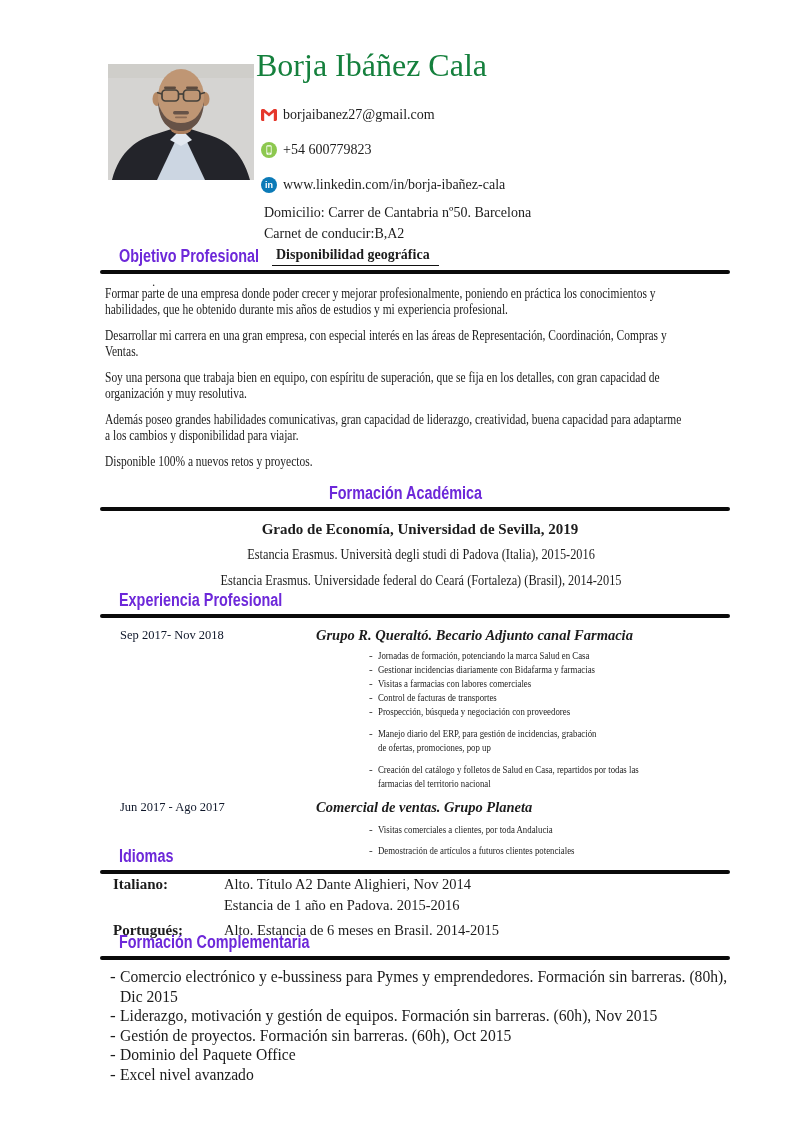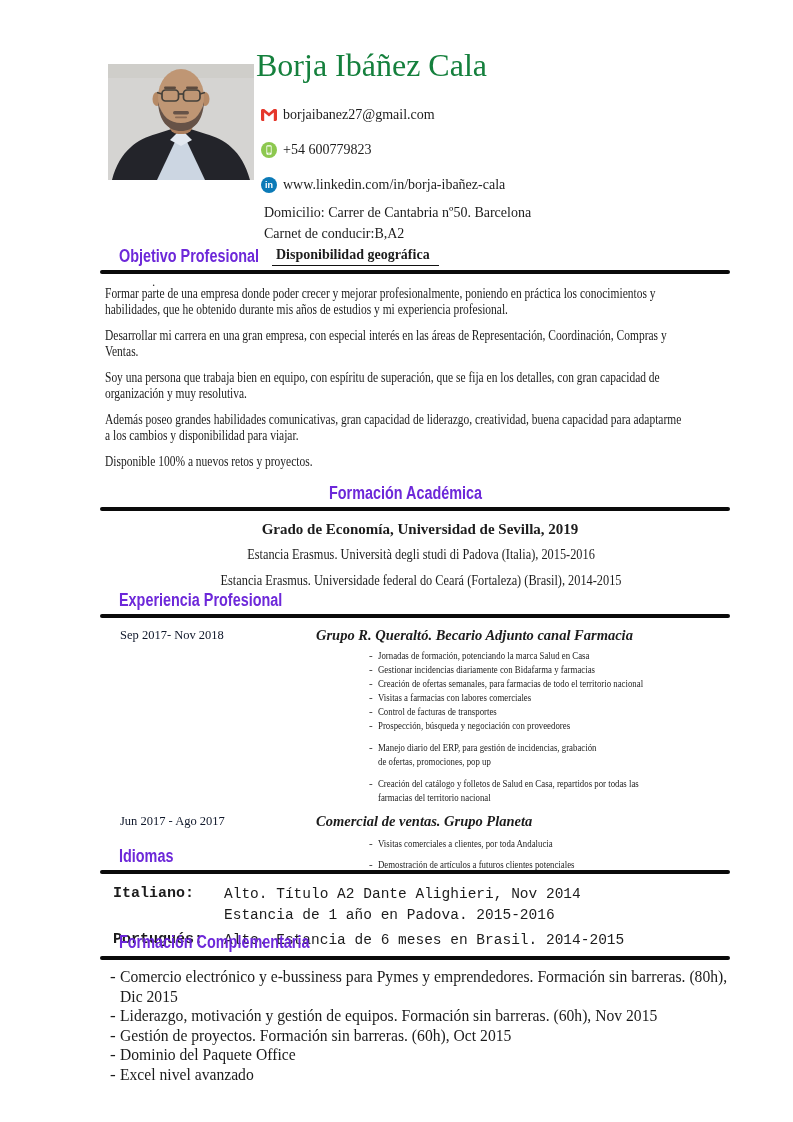--- a/index.html
+++ b/index.html
@@ -48,21 +48,21 @@
   .jtitle{font-weight:bold;font-style:italic;font-size:14.5px;white-space:nowrap;}
   .bullets{margin:3px 0 0 269px;width:361px;}
   .bullet{position:relative;padding-left:9px;font-size:11px;line-height:14px;}
   .bullet::before{content:"-";position:absolute;left:0;top:0;}
   .bullet.gap{margin-top:8px;}
   .job2 .bullets .bullet{margin-bottom:7px;}
   .job2 .bullets{margin-top:5px;}
 
   
   #idiomas{top:846px;}
-  .lang-rows{margin-top:10px;font-family:Liberation Mono, monospace;}
+  .lang-rows{}
   .lang-row{display:flex;margin-bottom:5px;}
   .lang-label{flex:0 0 111px;margin-left:13px;font-weight:bold;font-size:15px;line-height:20px;}
   .lang-detail{font-size:14.5px;line-height:20.5px;white-space:pre-line;}
 
   
   #complementaria{top:932px;}
   .fc-items{margin-top:7px;}
   .fc{position:relative;margin:0 0 0 10px;padding-left:10px;font-size:17px;line-height:19.5px;}
   .fc::before{content:"-";position:absolute;left:0;top:0;}
 </style>
@@ -188,23 +188,20 @@
         <span class="jtitle">Grupo R. Queraltó. Becario Adjunto canal Farmacia</span>
       </div>
       <div class="bullets">
         <div class="bullet">
             <span class="sq80">Jornadas de formación, potenciando la marca Salud en Casa</span>
           </div>
         <div class="bullet">
             <span class="sq80">Gestionar incidencias diariamente con Bidafarma y farmacias</span>
           </div>
         <div class="bullet">
-            <span class="sq80">Creación de ofertas semanales, para farmacias de todo el territorio nacional</span>
-          </div>
-        <div class="bullet">
             <span class="sq80">Visitas a farmacias con labores comerciales</span>
           </div>
         <div class="bullet">
             <span class="sq80">Control de facturas de transportes</span>
           </div>
         <div class="bullet">
             <span class="sq80">Prospección, búsqueda y negociación con proveedores</span>
           </div>
         <div class="bullet gap">
             <span class="sq80">Manejo diario del ERP, para gestión de incidencias, grabación

